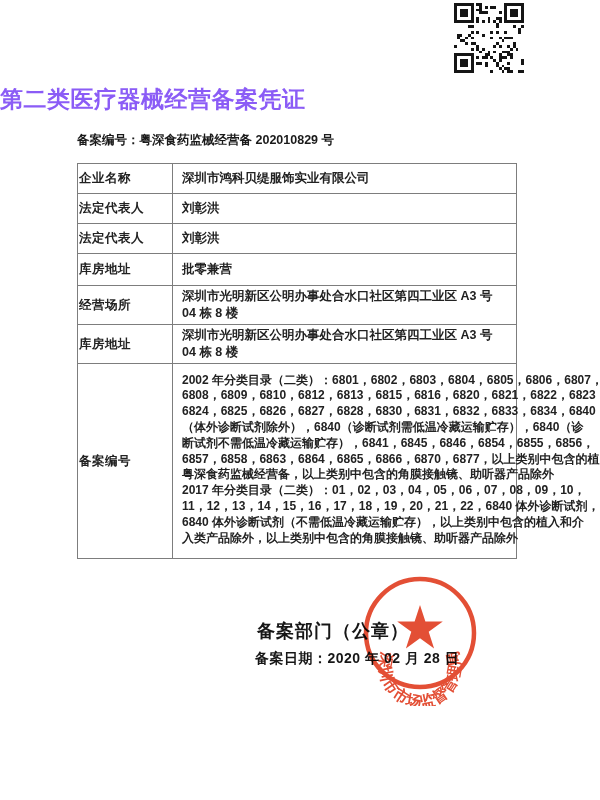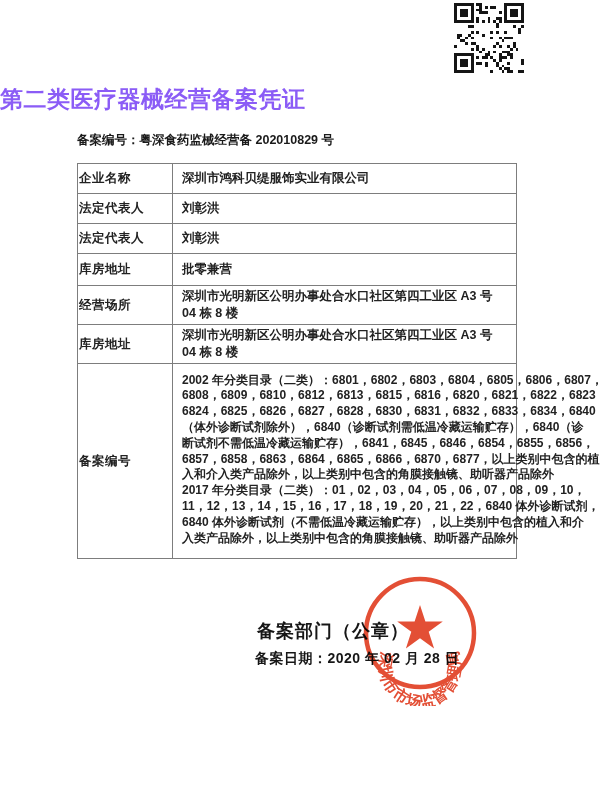--- a/index.html
+++ b/index.html
@@ -208,21 +208,21 @@
     </tr>
     <tr class="r8">
       <td class="lbl">备案编号</td>
       <td class="val scope">
         <div class="scope-line">2002 年分类目录（二类）：6801，6802，6803，6804，6805，6806，6807，</div>
         <div class="scope-line">6808，6809，6810，6812，6813，6815，6816，6820，6821，6822，6823，</div>
         <div class="scope-line">6824，6825，6826，6827，6828，6830，6831，6832，6833，6834，6840</div>
         <div class="scope-line">（体外诊断试剂除外），6840（诊断试剂需低温冷藏运输贮存），6840（诊</div>
         <div class="scope-line">断试剂不需低温冷藏运输贮存），6841，6845，6846，6854，6855，6856，</div>
         <div class="scope-line">6857，6858，6863，6864，6865，6866，6870，6877，以上类别中包含的植</div>
-        <div class="scope-line">入和介入类产品除外，以上类别中包含的角膜接触镜、助听器产品除外</div>
+        <div class="scope-line">粤深食药监械经营备，以上类别中包含的角膜接触镜、助听器产品除外</div>
         <div class="scope-line">2017 年分类目录（二类）：01，02，03，04，05，06，07，08，09，10，</div>
         <div class="scope-line">11，12，13，14，15，16，17，18，19，20，21，22，6840 体外诊断试剂，</div>
         <div class="scope-line">6840 体外诊断试剂（不需低温冷藏运输贮存），以上类别中包含的植入和介</div>
         <div class="scope-line">入类产品除外，以上类别中包含的角膜接触镜、助听器产品除外</div>
       </td>
     </tr>
   </tbody>
     </table>
 
   <div class="dept">备案部门（公章）</div>

